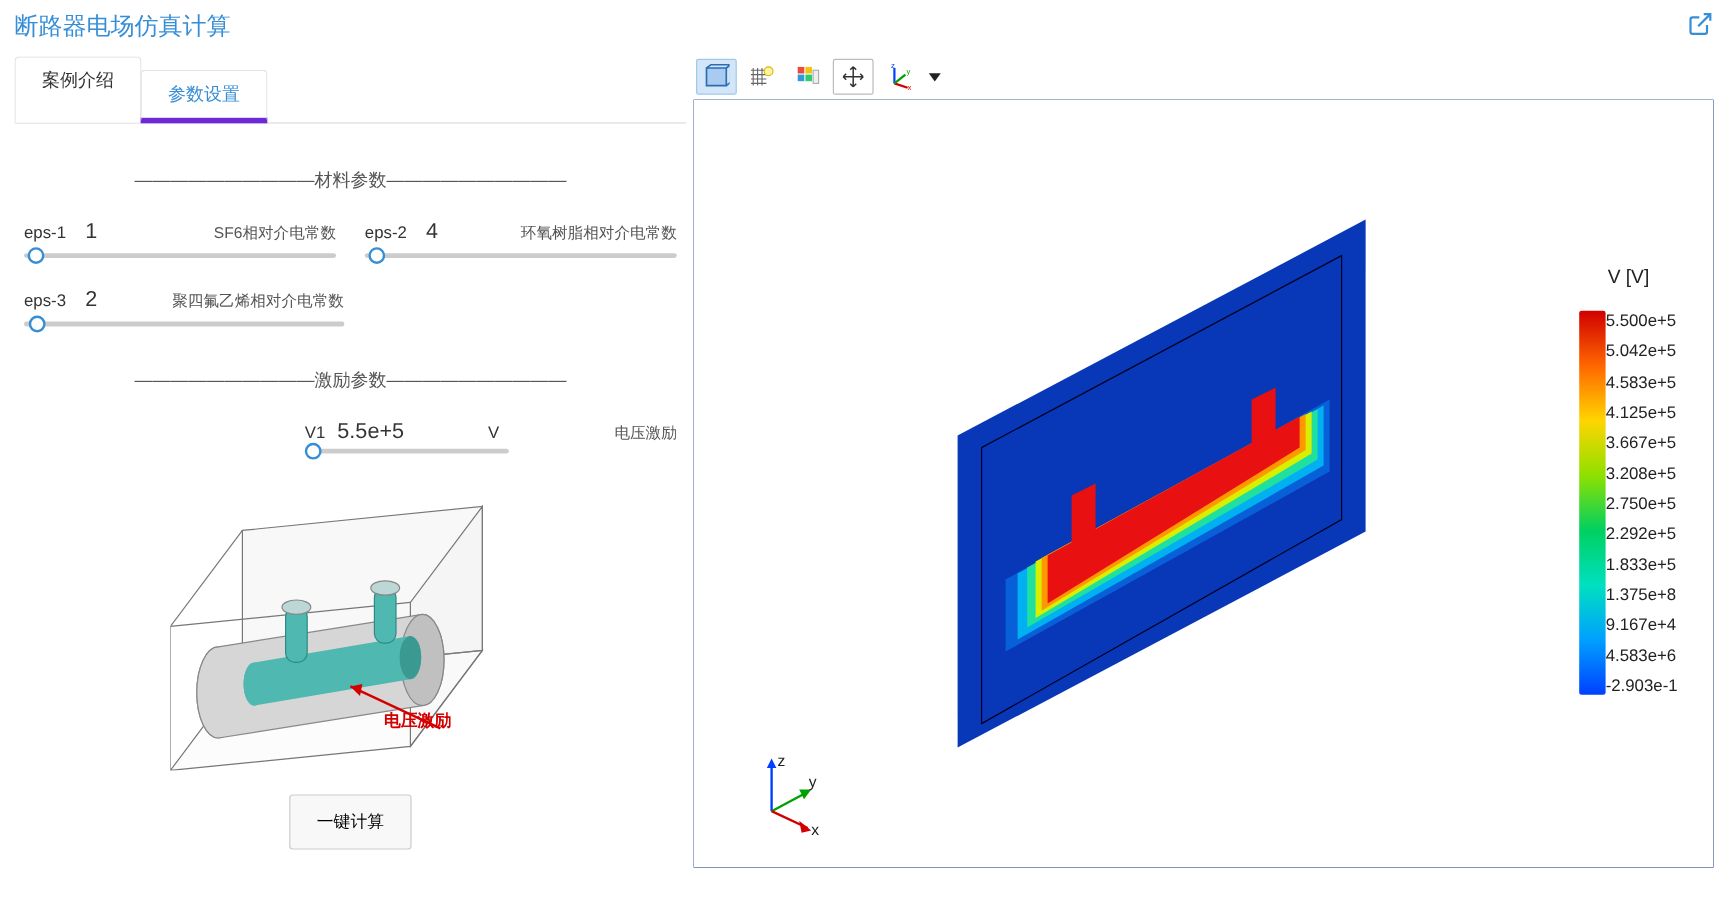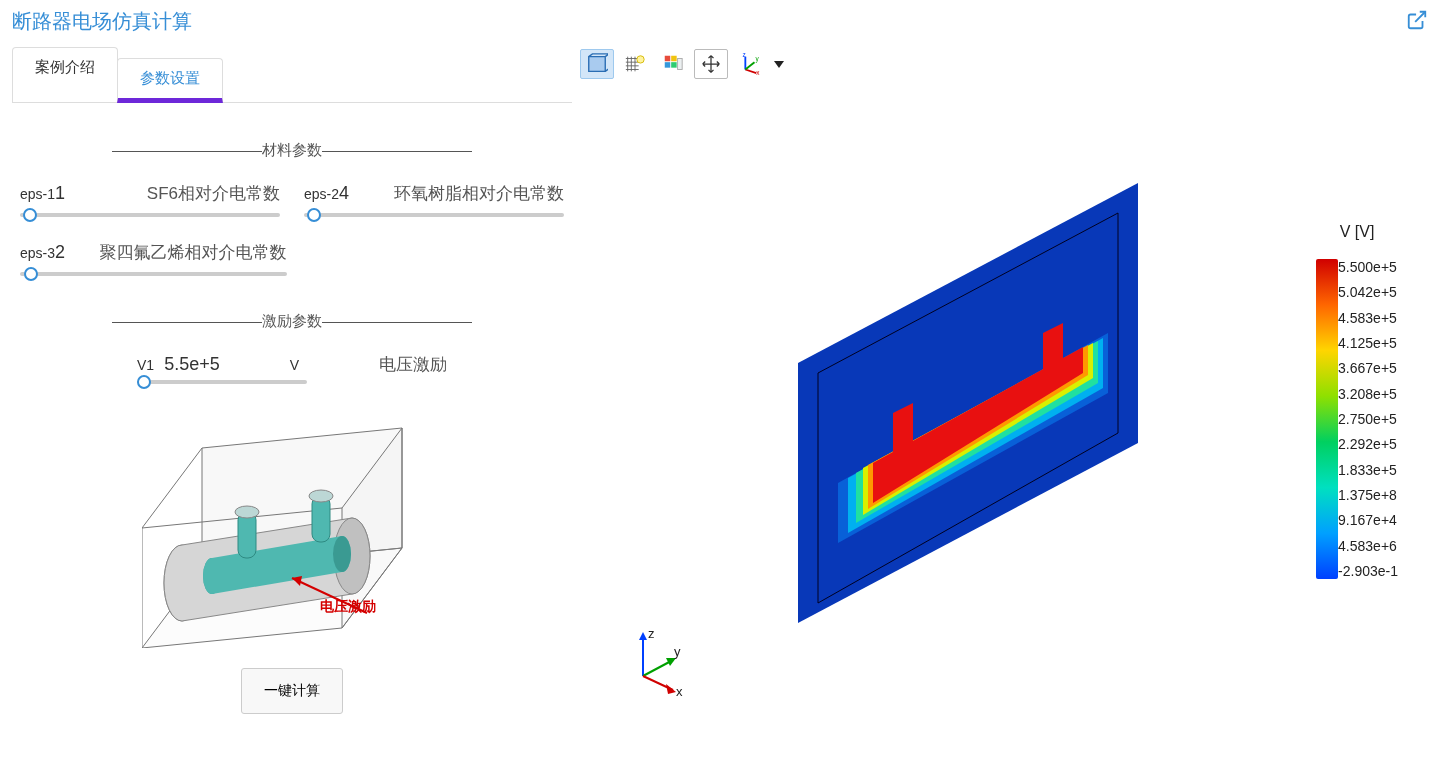--- a/index.html
+++ b/index.html
@@ -10,27 +10,27 @@
 .main { display: flex; gap: 6px; padding: 0 12px; }
 .left-panel { width: 560px; }
 .right-panel { flex: 1; }
 .tabs { display: flex; border-bottom: 1px solid #ddd; }
 .tab { padding: 10px 22px; border: 1px solid #ddd; border-bottom: none; background: #fff; cursor: pointer; font-size: 15px; color: #333; margin-right: -1px; border-radius: 4px 4px 0 0; }
 .tab.active { color: #368ed6; border-bottom: 5px solid #6d28d9; position: relative; top: 1px; margin-top: 10px; }
 .panel-body { padding: 16px 8px; }
 .section-divider { text-align: center; color: #555; margin: 22px 0; font-size: 15px; letter-spacing: 0; white-space: nowrap; overflow: hidden; }
 .param-row { display: flex; gap: 24px; margin-bottom: 10px; }
 .param-block { flex: 1; }
-.param-head { display: flex; align-items: baseline; gap: 0; margin-bottom: 8px; }
+.param-head { display: flex; align-items: baseline; gap: 16px; margin-bottom: 8px; }
 .param-label { font-size: 14px; color: #333; }
 .param-value { font-size: 18px; font-weight: 400; }
-.param-desc { font-size: 17px; color: #555; margin-left: auto; }
+.param-desc { font-size: 13px; color: #555; margin-left: auto; }
 .slider-track { position: relative; height: 4px; background: #ccc; border-radius: 2px; margin: 4px 0 14px; }
 .slider-thumb { position: absolute; top: 50%; width: 14px; height: 14px; border: 2px solid #368ed6; background: #fff; border-radius: 50%; transform: translate(-50%, -50%); cursor: pointer; }
-.center-block { display: flex; justify-content: center; }
+.center-block { display: flex; justify-content: flex-end; }
 .v1-block { width: 310px; }
 .v1-head { display: flex; align-items: baseline; gap: 10px; }
 .model-holder { display: flex; justify-content: center; margin: 10px 0 20px; }
 .model-svg { width: 300px; height: 240px; }
 .compute-btn { display: block; margin: 0 auto; padding: 13px 22px; border: 1px solid #ccc; background: #f8f8f8; border-radius: 3px; cursor: pointer; font-size: 14px; }
 .toolbar { display: flex; align-items: center; gap: 4px; padding: 2px 2px 4px; }
 .tool-btn { width: 34px; height: 30px; border: 1px solid transparent; display: flex; align-items: center; justify-content: center; cursor: pointer; border-radius: 2px; }
 .tool-btn.active { background: #d3e6f8; border-color: #9ec9ee; }
 .viz-canvas { position: relative; width: 100%; height: 640px; background: #0a2a7a; overflow: hidden; }
 .legend-box { position: absolute; right: 30px; top: 140px; background: rgba(255,255,255,0); padding: 0; }

